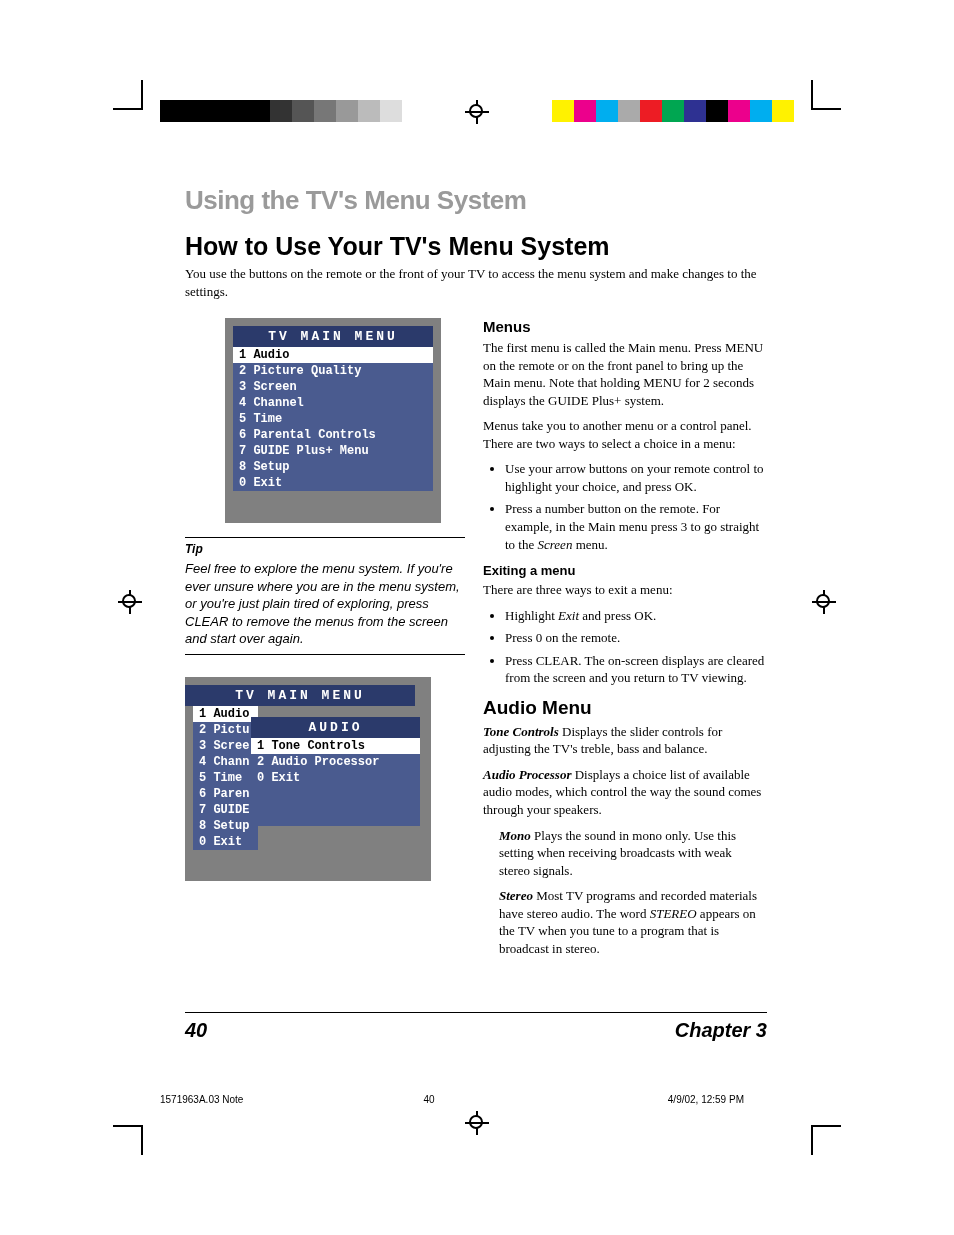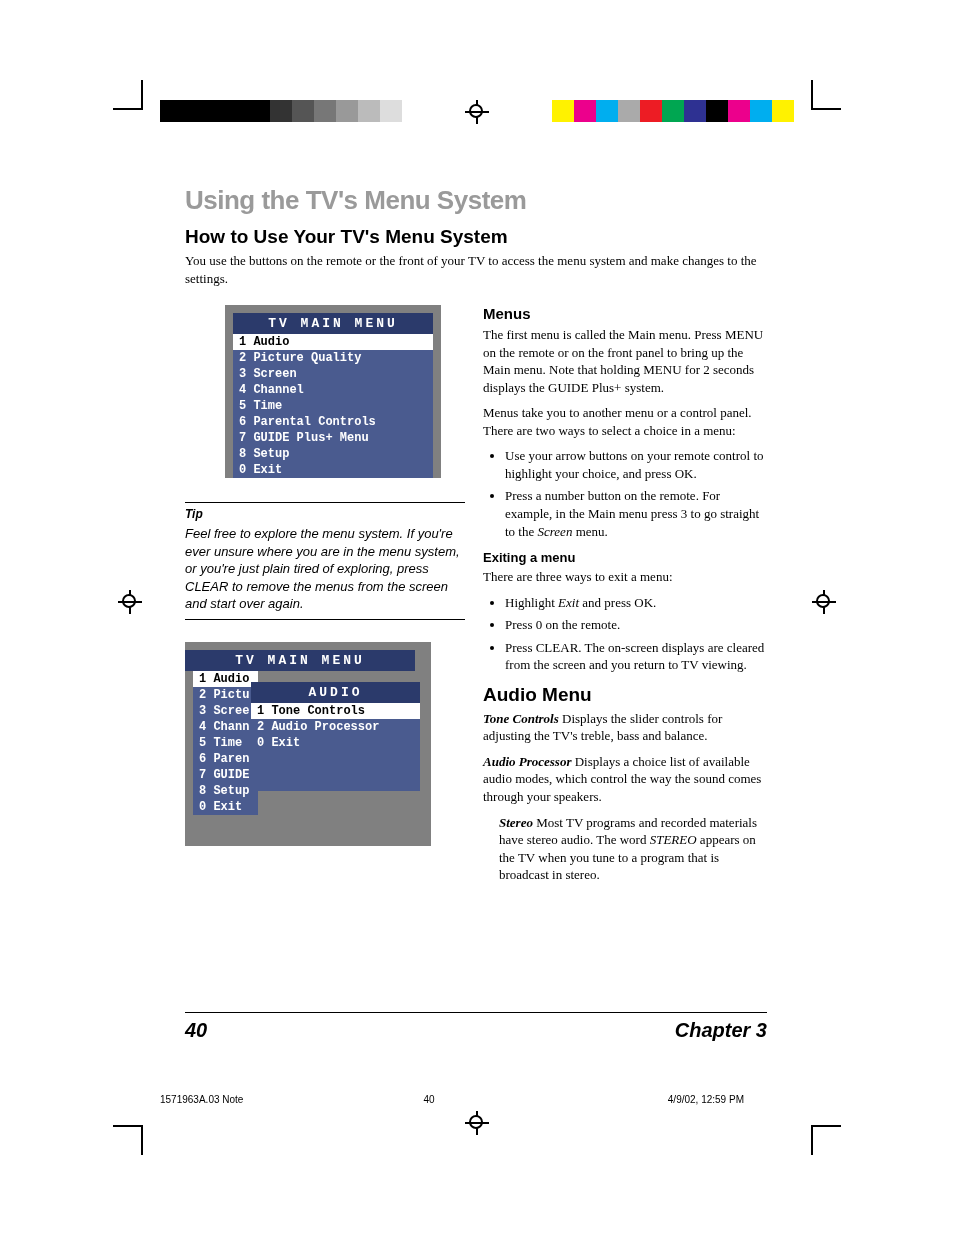--- a/index.html
+++ b/index.html
@@ -55,23 +55,23 @@
     font-family: Arial, Helvetica, sans-serif;
     font-weight: 900;
     font-size: 26px;
     color: #9a9a9a;
     margin: 0 0 6px 0;
     letter-spacing: -0.5px;
   }
   h2 {
     font-family: Arial, Helvetica, sans-serif;
     font-weight: bold;
-    font-size: 19px;
+    font-size: 25px;
     color: #000;
-    margin: 10px 0 4px 0;
+    margin: 16px 0 4px 0;
   }
   h3.menus {
     font-family: Arial, Helvetica, sans-serif;
     font-weight: bold;
     font-size: 15px;
     margin: 0 0 4px 0;
   }
   h3.audio {
     font-family: Arial, Helvetica, sans-serif;
     font-weight: bold;
@@ -91,26 +91,26 @@
   .two-col {
     display: flex;
     gap: 18px;
     margin-top: 18px;
   }
   .left-col { width: 280px; }
   .right-col { flex: 1; }
 
   .tv-menu {
     background: #808080;
-    padding: 8px 8px 0 8px;
+    padding: 8px 8px 32px 8px;
     font-family: 'Courier New', monospace;
     font-size: 12px;
     font-weight: bold;
     color: #fff;
-    margin-bottom: 24px;
+    margin-bottom: 14px;
     position: relative;
   }
   .tv-menu-box {
     background: #4a5b8f;
   }
   .tv-menu-title {
     background: #2b3a6b;
     color: #fff;
     text-align: center;
     padding: 3px 0;
@@ -311,20 +311,21 @@
         <p>There are three ways to exit a menu:</p>
         <ul>
           <li><span>Highlight </span><span class="italic">Exit</span><span> and press OK.</span></li>
           <li>Press 0 on the remote.</li>
           <li>Press CLEAR. The on-screen displays are cleared from the screen and you return to TV viewing.</li>
         </ul>
 
         <h3 class="audio">Audio Menu</h3>
         <p><span class="bolditalic">Tone Controls</span><span>   Displays the slider controls for adjusting the TV's treble, bass and balance.</span></p>
         <p><span class="bolditalic">Audio Processor</span><span>   Displays a choice list of available audio modes, which control the way the sound comes through your speakers.</span></p>
+        <p class="indent-def"><span class="bolditalic">Mono</span><span>   Plays the sound in mono only. Use this setting when receiving broadcasts with weak stereo signals.</span></p>
         <p class="indent-def"><span class="bolditalic">Stereo</span><span>   Most TV programs and recorded materials have stereo audio. The word </span><span class="italic">STEREO</span><span> appears on the TV when you tune to a program that is broadcast in stereo.</span></p>
       </div>
     </div>
   </div>
 
   <div class="footer">
     <span>40</span>
     <span>Chapter 3</span>
   </div>
 

